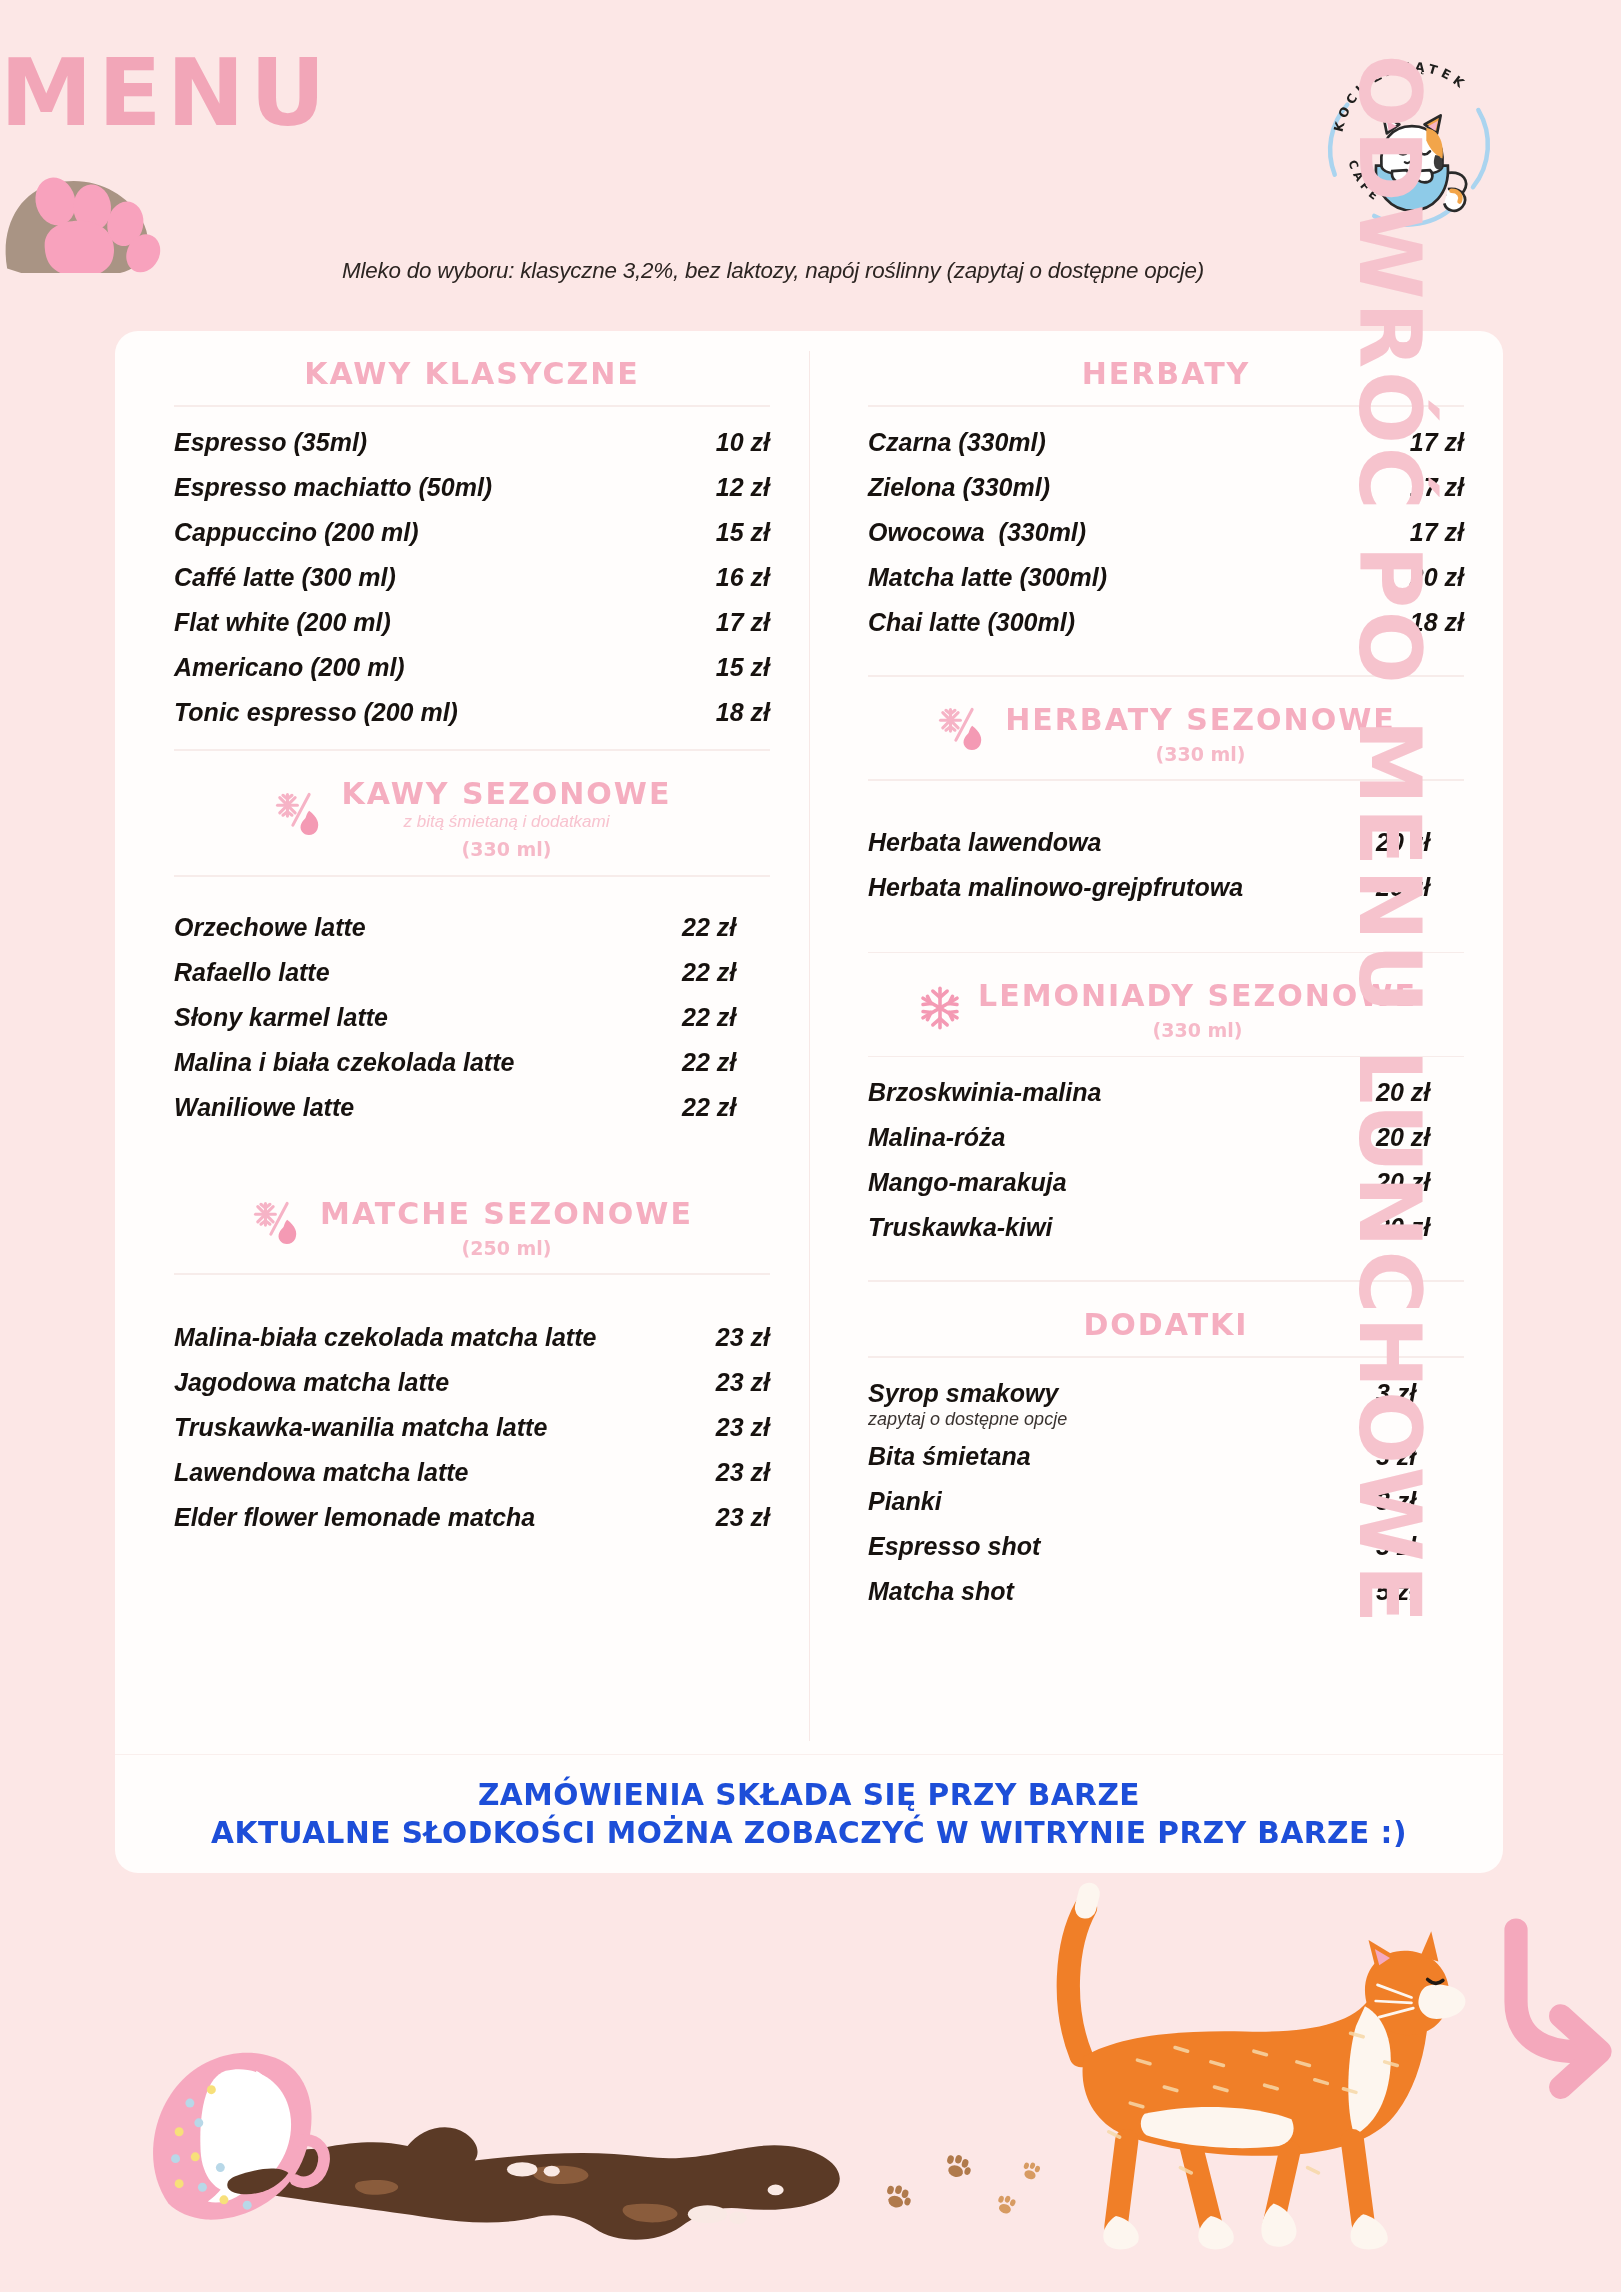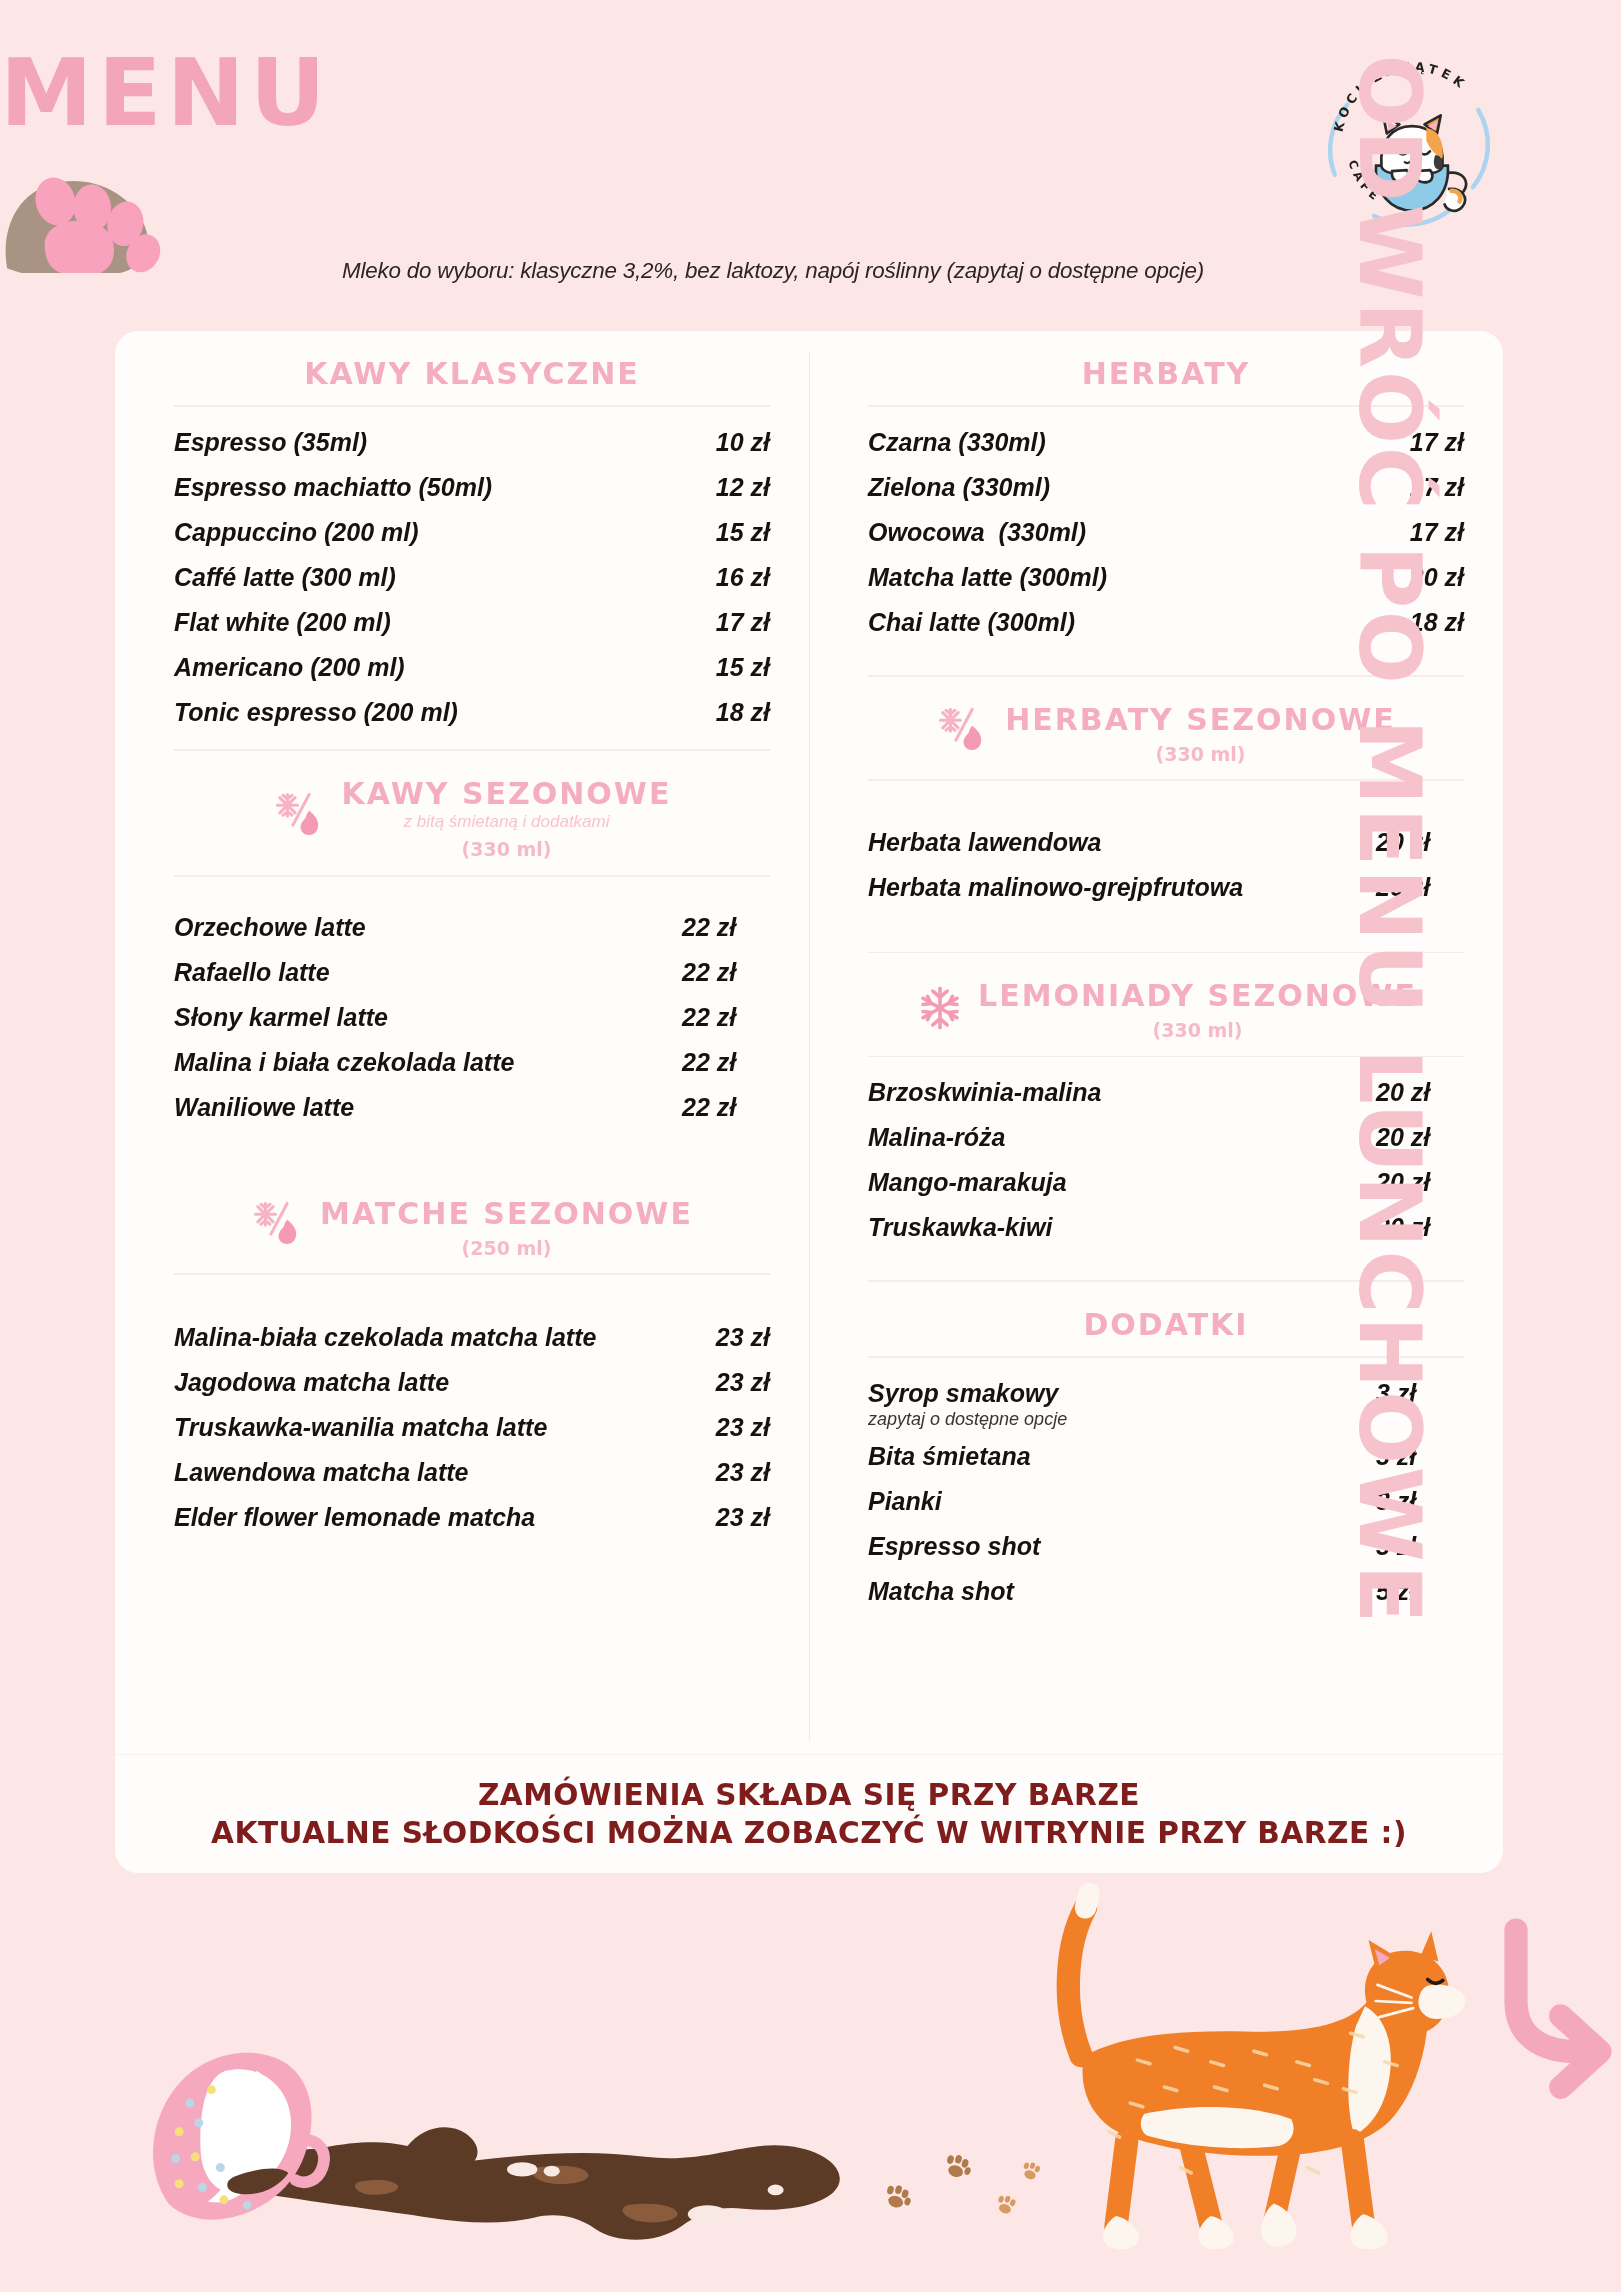--- a/index.html
+++ b/index.html
@@ -193,21 +193,21 @@
     border-top: 1.8px solid #faefed;
     display: flex;
     flex-direction: column;
     align-items: center;
     justify-content: center;
     gap: 3.6px;
   }
   .foot-line {
     font-size: 29.6px;
     font-weight: 700;
-    color: #7f1d1d;
+    color: #1d4ed8;
     letter-spacing: 0.5px;
     white-space: nowrap;
     font-family: "DejaVu Sans", sans-serif;
   }
 
   
   .side-text {
     position: absolute;
     right: -296px;
     top: 50%;

